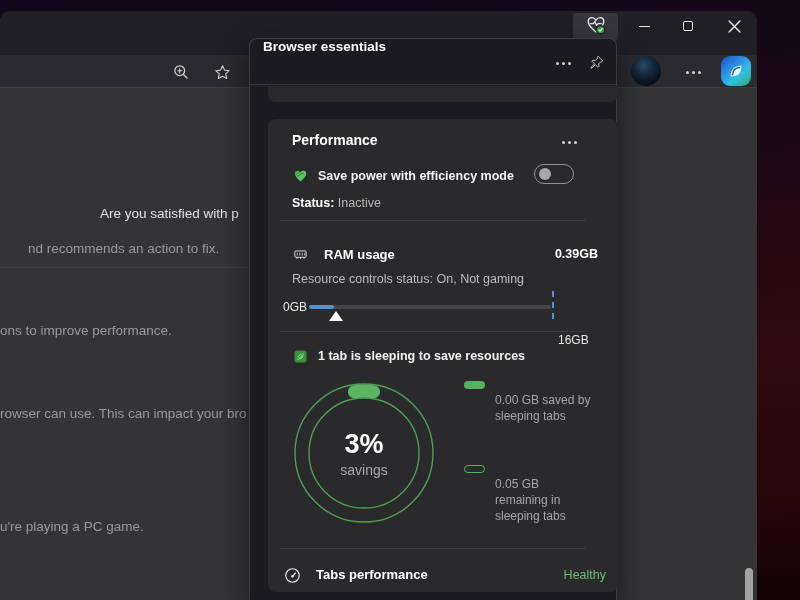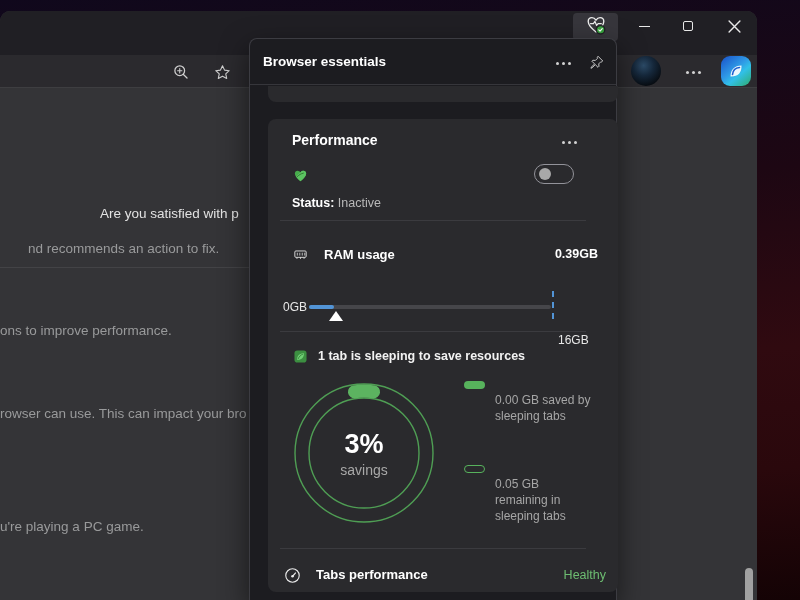--- a/index.html
+++ b/index.html
@@ -38,21 +38,21 @@
   .page-line { left:0; font-size:13.5px; color:#999a9b; white-space:nowrap; }
   .page-line.bright { color:#e2e2e2; }
   .content-divider { height:1px; background:#434346; }
   .scrollbar-thumb { left:745px; top:557px; width:8px; height:42px; background:#a1a1a1; border-radius:4px; }
 
   
   .panel { left:249px; top:38px; width:368px; height:562px; background:#1c1c20;
     border:1px solid #3c3c42; border-bottom:none; border-radius:8px 8px 0 0;
     box-shadow:0 10px 28px rgba(0,0,0,.55); z-index:50; }
   .panel-header { left:0; top:0; width:100%; height:46px; border-bottom:1px solid #36363b;
-    display:flex; align-items:center; }
+    display:flex; align-items:flex-start; }
   .panel-title { margin-left:13px; font-size:13.5px; font-weight:bold; color:#fff; }
   .icon-btn { width:26px; height:24px; display:flex; align-items:center; justify-content:center; }
   .panel-more { left:300px; top:12px; }
   .panel-pin  { left:333px; top:11px; }
 
   .card { background:#2a2a2d; left:18px; width:350px; }
   .card-partial { top:47px; height:16px; border-radius:0 0 8px 8px; }
   .card-main { top:80px; height:473px; border-radius:8px; }
 
   .c-heading { left:24px; top:13px; font-size:14px; font-weight:bold; color:#fff; }
@@ -206,20 +206,21 @@
         </span>
     </div>
 
     <div class="abs row-icon eff-icon">
       <svg width="17" height="17" viewBox="0 0 24 24">
         <path d="M12 20C6.5 15.6 4 12.2 4 9.2 4 6.9 5.7 5.2 7.9 5.2c1.6 0 3.1 1 4.1 2.5 1-1.5 2.5-2.5 4.1-2.5 2.2 0 3.9 1.7 3.9 4 0 3-2.5 6.4-8 10.8z" fill="#47ab4c"></path>
         <path d="M12 20C9 17.6 6.9 15.4 5.7 13.4l6.4-6.1c1-1.4 2.4-2.1 4-2.1 2.2 0 3.9 1.7 3.9 4 0 3-2.5 6.4-8 10.8z" fill="#5cc261"></path>
         <path d="M7.5 13.5c2.5-2.5 5-4 8.5-4.8" stroke="#1f5e22" stroke-width="1" fill="none" stroke-linecap="round"></path>
       </svg>
     </div>
+    <div class="abs eff-label">Save power with efficiency mode</div>
     <div class="abs toggle">
         <span class="knob"></span>
       </div>
 
     <div class="abs status-line">
       <b>Status:</b>
       <span> </span>
       <span>Inactive</span>
     </div>
 
@@ -227,20 +228,21 @@
 
     <div class="abs row-icon ram-icon">
       <svg width="17" height="17" viewBox="0 0 24 24">
         <rect x="4" y="7" width="16" height="9" rx="1.5" stroke="#e3e3e3" stroke-width="1.3" fill="none"></rect>
         <path d="M7.5 9.5v4M11 9.5v4M14.5 9.5v4M18 9.5v4" stroke="#e3e3e3" stroke-width="1.1"></path>
         <path d="M7 16v2.3M12 16v2.3M17 16v2.3" stroke="#e3e3e3" stroke-width="1.1"></path>
       </svg>
     </div>
     <div class="abs ram-label">RAM usage</div>
     <div class="abs ram-value">0.39GB</div>
+    <div class="abs resource-line">Resource controls status: On, Not gaming</div>
 
     <div class="abs slider-min">0GB</div>
     <div class="abs slider-track">
       <span class="abs slider-fill"></span>
     </div>
     <div class="abs slider-limit"></div>
     <div class="abs slider-marker"></div>
     <div class="abs slider-max">16GB</div>
 
     <div class="abs card-divider div2"></div>

